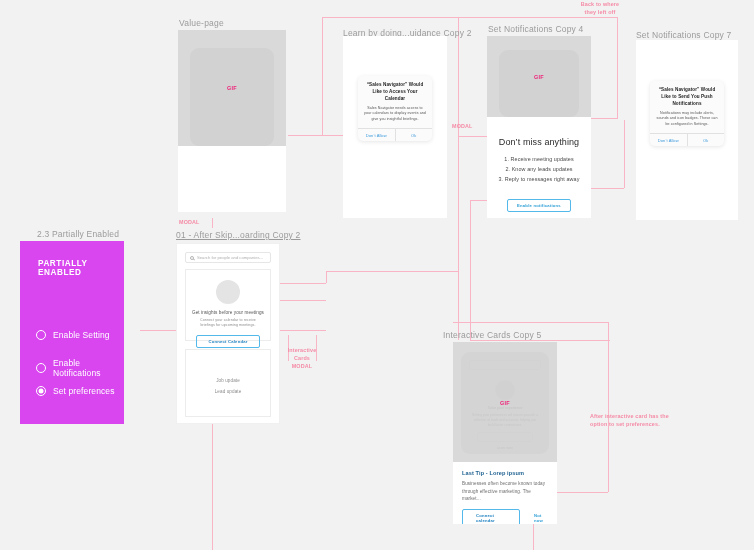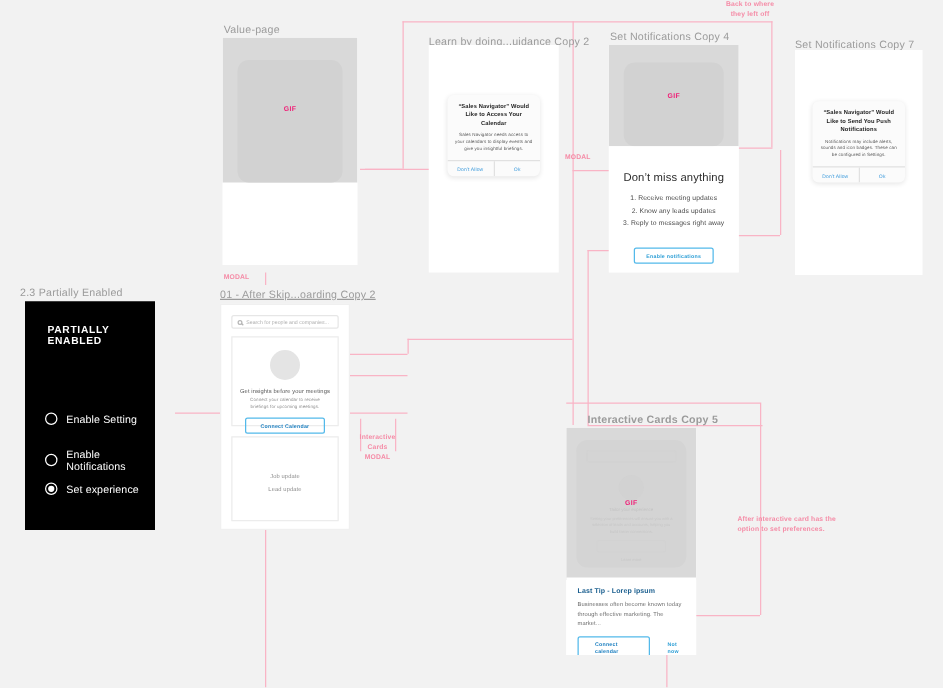--- a/index.html
+++ b/index.html
@@ -124,21 +124,21 @@
   }
   .ios-modal .im-actions div{
     flex:1;padding:3.5px 0;font-size:4px;color:#3d9bdc;
     letter-spacing:.1px;
   }
   .ios-modal .im-actions div:first-child{border-right:1px solid #e1e1e1;}
 
   
   .dark-panel{
     position:absolute;
-    background:#000000;
+    background:#d946ef;
     color:#fff;
   }
   .dp-title{
     position:absolute;
     font-size:8.2px;
     font-weight:bold;
     letter-spacing:.55px;
     color:#ffffff;
   }
   .dp-opt{
@@ -315,34 +315,34 @@
         <div class="im-title">“Sales Navigator” Would Like to Send You Push Notifications</div>
         <div class="im-text">Notifications may include alerts, sounds and icon badges. These can be configured in Settings.</div>
       </div>
       <div class="im-actions">
         <div>Don’t Allow</div>
         <div>Ok</div>
       </div>
     </div>
   </div>
 
-  <div class="frame-title" style="left:16px;top:229px;">2.3 Partially Enabled</div>
+  <div class="frame-title" style="left:37px;top:229px;">2.3 Partially Enabled</div>
   <div class="dark-panel" style="left:20px;top:241px;width:104px;height:183px;">
     <div class="dp-title" style="left:18px;top:18px;">PARTIALLY ENABLED</div>
     <div class="dp-opt" style="left:16px;top:89px;">
       <span class="radio"></span>
       <span>Enable Setting</span>
     </div>
     <div class="dp-opt" style="left:16px;top:117px;">
       <span class="radio"></span>
       <span>Enable Notifications</span>
     </div>
     <div class="dp-opt" style="left:16px;top:145px;">
       <span class="radio on"></span>
-      <span>Set experience</span>
+      <span>Set preferences</span>
     </div>
   </div>
 
   <div class="frame-title" style="left:176px;top:230px;text-decoration:underline;">01 - After Skip...oarding Copy 2</div>
   <div class="phone" style="left:176px;top:243px;width:104px;height:181px;border:1px solid #f0f0f0;box-sizing:border-box;">
     <div class="searchbar" style="left:8px;top:8px;right:8px;height:11px;">
       <span class="mag"></span>
       <span>Search for people and companies...</span>
     </div>
     <div class="card" style="left:8px;top:25px;right:8px;height:72px;padding-top:10px;">
@@ -350,21 +350,21 @@
       <div class="card-h">Get insights before your meetings</div>
       <div class="card-p">Connect your calendar to receive briefings for upcoming meetings.</div>
       <span class="card-btn">Connect Calendar</span>
     </div>
     <div class="card" style="left:8px;top:105px;right:8px;height:68px;padding-top:28px;">
       <div class="card-line" style="margin-bottom:6px;">Job update</div>
       <div class="card-line">Lead update</div>
     </div>
   </div>
 
-  <div class="frame-title" style="left:470px;top:330px;font-weight:bold;">Interactive Cards Copy 5</div>
+  <div class="frame-title" style="left:443px;top:330px;">Interactive Cards Copy 5</div>
   <div class="phone" style="left:453px;top:342px;width:104px;height:182px;">
     <div class="gif-area" style="height:122px;background:#d9d9d9;">
       <div class="gif-inner" style="left:8px;right:8px;top:10px;height:102px;background:#d4d4d4;"></div>
       <div class="ghost" style="position:absolute;left:8px;right:8px;top:10px;height:102px;text-align:center;">
         <div style="margin:8px 8px 0 8px;height:8px;border:1px solid #cfcfcf;border-radius:2px;"></div>
         <div style="width:20px;height:20px;border-radius:50%;background:#cdcdcd;margin:10px auto 0 auto;"></div>
         <div style="font-size:3.6px;color:#9a9a9a;margin-top:6px;">Tailor your experience</div>
         <div style="font-size:3.2px;color:#a8a8a8;margin-top:3px;padding:0 10px;line-height:1.5;">Setting your preferences will ensure you with a selection of leads and accounts, helping you build faster connections.</div>
         <div style="margin:5px auto 0 auto;width:54px;height:8px;border:1px solid #cfcfcf;border-radius:2px;"></div>
         <div style="font-size:3.2px;color:#a8a8a8;margin-top:4px;">Learn more</div>

